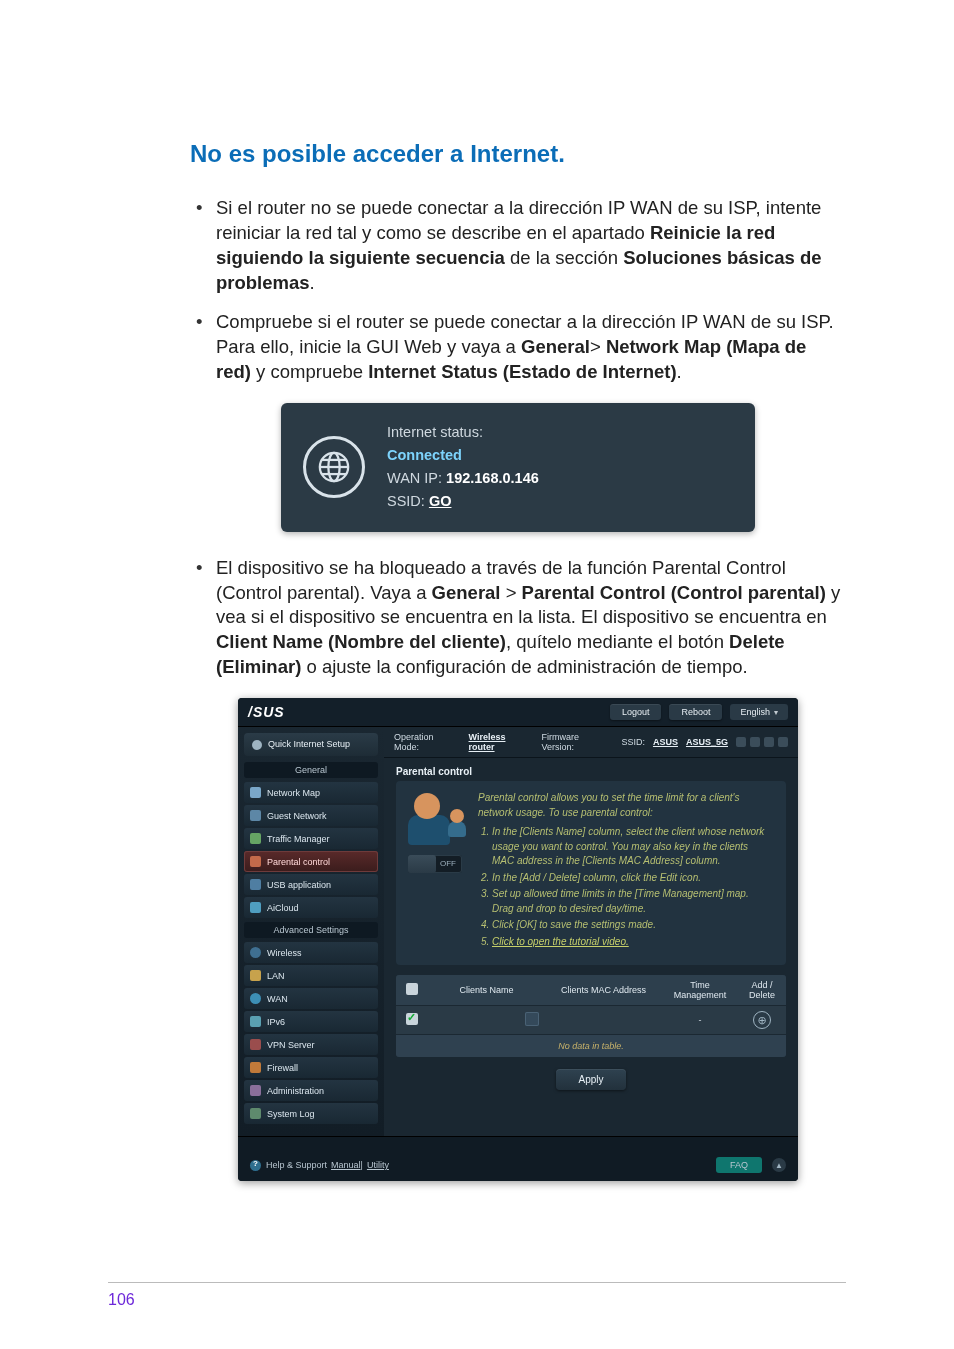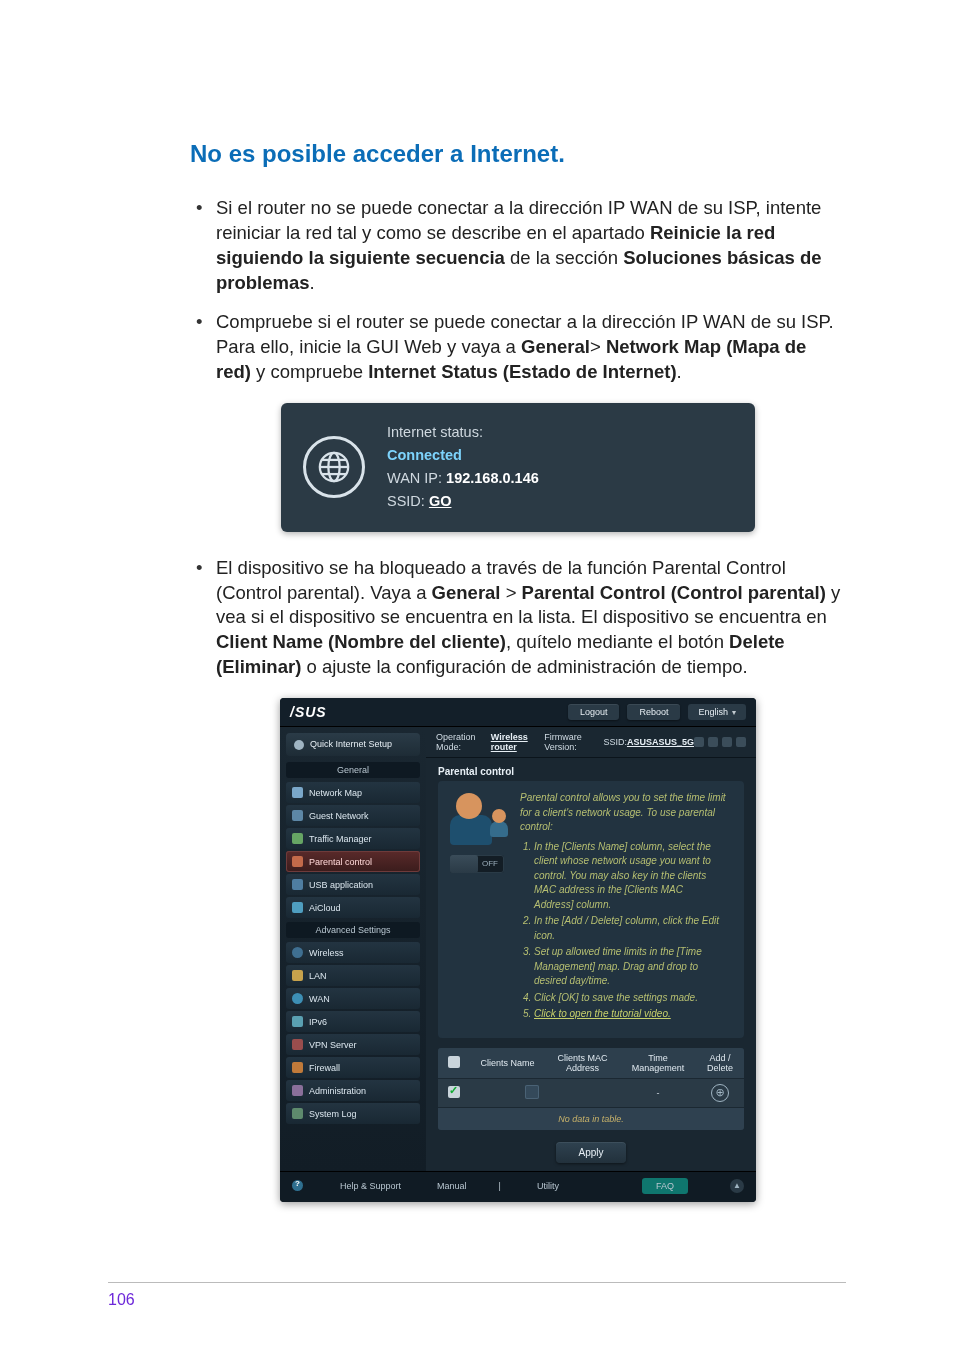--- a/index.html
+++ b/index.html
@@ -59,21 +59,21 @@
     color: #d9e3ea;
   }
   .globe svg { width: 34px; height: 34px; }
   .status-lines { color: #cfd8df; font-size: 14.5px; line-height: 1.6; }
   .status-lines .connected { color: #7dd3fc; font-weight: 700; }
   .status-lines .underline { text-decoration: underline; color: #fff; font-weight: 700; }
   .status-lines .ip { color: #fff; font-weight: 700; }
 
   
   .router {
-    width: 476px;
+    width: 560px;
     margin: 14px auto 0 auto;
     background: #0e1a24;
     border-radius: 4px;
     font-size: 10px;
     color: #cfd8df;
     box-shadow: 0 2px 8px rgba(0,0,0,.4);
     overflow: hidden;
   }
   .router-top {
     display: flex;
@@ -137,21 +137,21 @@
   .ic-fw{background:#c07a3a;border-radius:2px}
   .ic-admin{background:#8a6f9a;border-radius:2px}
   .ic-log{background:#5e8a6d;border-radius:2px}
 
   .router-main {
     flex: 1;
     background: #1a2731;
     padding: 0;
   }
   .op-bar {
-    display: flex; align-items: center; 
+    display: flex; align-items: center; gap: 8px;
     padding: 5px 10px; font-size: 9px;
     border-bottom: 1px solid #0b141b;
     color: #d0dbe3;
   }
   .op-bar .ul { text-decoration: underline; color: #e7eff5; font-weight: 600; }
   .op-bar .right-icons { margin-left: auto; display: flex; gap: 4px; }
   .op-bar .ri { width: 10px; height: 10px; border-radius: 2px; background:#3b4d5a; }
 
   .section-title {
     padding: 8px 12px 4px 12px; color: #e7eff5; font-weight: 600; font-size: 10px;
@@ -204,28 +204,27 @@
   .tbl .nodata { grid-column: 1 / -1; text-align:center; color:#c9b36a; padding:6px 0; background:#2f4150; font-style: italic; }
 
   .apply-wrap { text-align:center; padding: 12px 0 8px 0; }
   .apply-btn {
     display:inline-block; background: linear-gradient(#2f4250,#22313c);
     color:#e8f0f6; padding: 5px 22px; border-radius: 4px; font-size: 10px;
     box-shadow: inset 0 1px 0 rgba(255,255,255,.07), 0 1px 3px rgba(0,0,0,.5);
   }
 
   .router-footer {
-    display:flex; align-items:center; padding: 6px 12px 8px 12px;
+    display:flex; align-items:center; padding: 20px 12px 8px 12px;
     background:#101b24; font-size:9px; color:#b8c6d0;
     border-top: 1px solid #000;
-    gap: 32px;
   }
   .router-footer .help-ic{width:11px;height:11px;border-radius:50%;background:#2f6f8f;display:inline-block;margin-right:5px;position:relative}
   .router-footer .help-ic::after{content:"?";color:#fff;font-size:8px;position:absolute;left:3px;top:-1px;font-weight:bold}
-  .router-footer .ul{ margin-left:4px; }
+  .router-footer .ul{ text-decoration: underline; margin-left:4px; }
   .router-footer .faq{ margin-left:auto; background:#0f766e; padding:3px 14px; border-radius:3px; }
   .router-footer .up{ margin-left:10px; width:14px;height:14px;border-radius:50%;background:#2a3a46;display:flex;align-items:center;justify-content:center;color:#9fb4c2;font-size:8px }
 
   .page-footer {
     position: absolute;
     left: 108px;
     bottom: 40px;
     font-size: 16px;
     color: #6d28d9;
     border-top: 1px solid #bbb;

